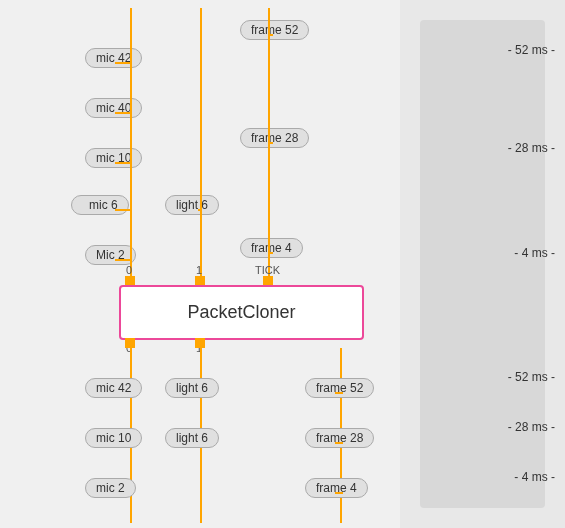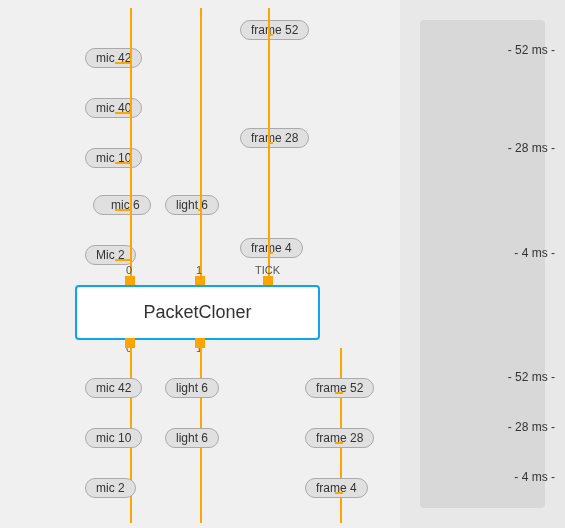--- a/index.html
+++ b/index.html
@@ -49,26 +49,27 @@
       padding: 2px 10px;
       font-size: 12px;
       color: #333;
       white-space: nowrap;
       text-align: center;
     }
 
     
     .packet-cloner-box {
       position: absolute;
-      border: 2px solid #0ea5e9;
+      border: 2px solid #ec4899;
       border-radius: 4px;
       background: white;
       display: flex;
       align-items: center;
       justify-content: center;
+      margin-left: 44px;
     }
     .packet-cloner-label {
       font-size: 18px;
       color: #333;
       font-weight: normal;
     }
 
     
     .v-line {
       position: absolute;
@@ -98,21 +99,21 @@
   </style>
 </head>
 <body>
 
 <div class="main-container">
   <div class="diagram-area">
 
     <div class="node-pill" style="left:85px;top:48px;">mic 42</div>
     <div class="node-pill" style="left:85px;top:98px;">mic 40</div>
     <div class="node-pill" style="left:85px;top:148px;">mic 10</div>
-    <div class="node-pill" style="left:93px;top:195px;padding-left:17px;">mic 6</div>
+    <div class="node-pill" style="left:71px;top:195px;padding-left:17px;">mic 6</div>
     <div class="node-pill" style="left:165px;top:195px;">light 6</div>
     <div class="node-pill" style="left:85px;top:245px;">Mic 2</div>
 
     <div class="node-pill" style="left:240px;top:20px;">frame 52</div>
     <div class="node-pill" style="left:240px;top:128px;">frame 28</div>
     <div class="node-pill" style="left:240px;top:238px;">frame 4</div>
 
     <div class="v-line" style="left:130px;top:8px;height:278px;"></div>
 
     <div class="v-line" style="left:200px;top:8px;height:278px;"></div>

